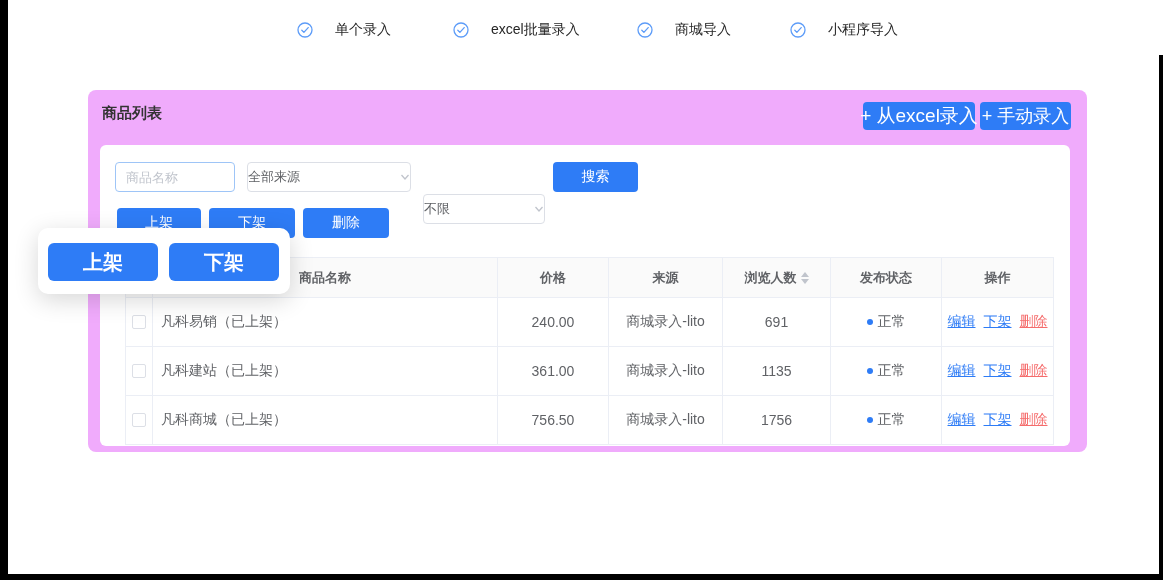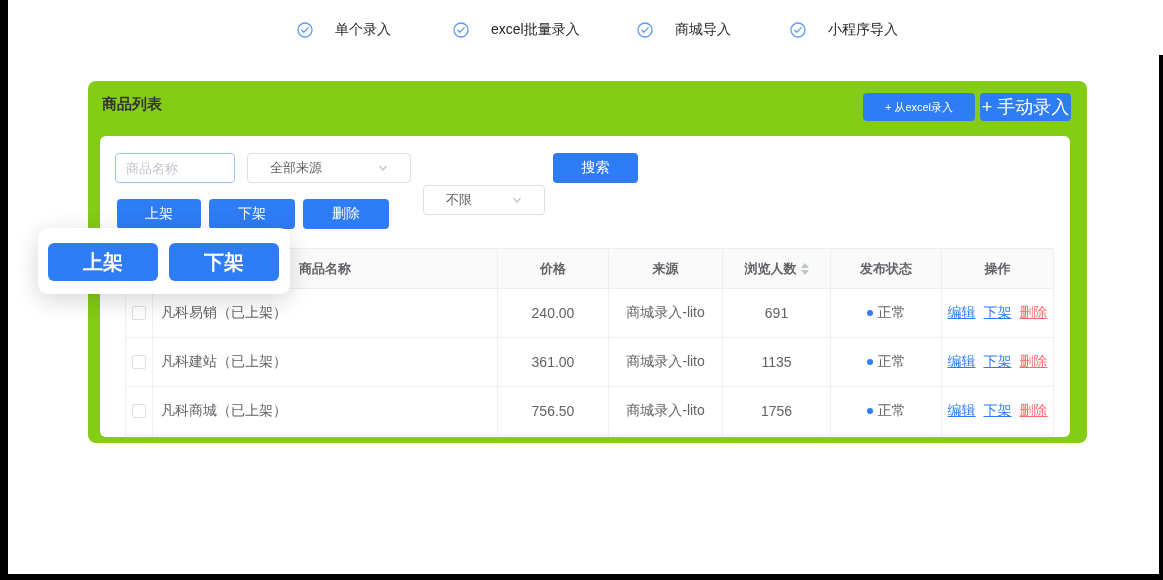--- a/index.html
+++ b/index.html
@@ -11,39 +11,39 @@
   .edge-left { left:0; top:0; width:8px; height:580px; }
   .edge-bottom { left:0; bottom:0; width:1163px; height:6px; }
   .edge-right { right:0; top:55px; width:4px; height:525px; }
 
   
   .nav-item { position:absolute; top:20px; height:20px; display:flex; align-items:center; gap:22px;
               font-size:14px; color:#262626; cursor:pointer; white-space:nowrap; }
   .nav-item svg { display:block; }
 
   
-  .panel { position:absolute; left:88px; top:81px; width:999px; height:362px;
-           background:#84cc16; border-radius:8px; }
+  .panel { position:absolute; left:88px; top:90px; width:999px; height:362px;
+           background:#f0abfc; border-radius:8px; }
   .panel-title { position:absolute; left:14px; top:14px; font-size:15px; font-weight:bold; color:#333; }
 
   .btn { display:flex; align-items:center; justify-content:center; background:#2e7cf6; color:#fff;
          border:none; border-radius:4px; font-size:14px; font-family:inherit; cursor:pointer; white-space:nowrap; }
 
-  .hdr-btn-excel { position:absolute; left:775px; top:12px; width:112px; height:28px; font-size:11px; }
+  .hdr-btn-excel { position:absolute; left:775px; top:12px; width:112px; height:28px; font-size:19px; }
   .hdr-btn-manual { position:absolute; left:892px; top:12px; width:91px; height:28px; font-size:18px; }
 
   
   .card { position:absolute; left:12px; top:55px; width:970px; height:301px; background:#fff; border-radius:6px; }
 
   .filter-input { position:absolute; left:15px; top:17px; width:120px; height:30px; border:1px solid #9ec5f7;
                   border-radius:4px; padding:0 10px; font-size:13px; font-family:inherit; color:#606266; outline:none; }
   .filter-input::placeholder { color:#c0c4cc; }
 
   .select { position:absolute; top:17px; height:30px; border:1px solid #dcdfe6; border-radius:4px; background:#fff;
-            display:flex; align-items:center; justify-content:space-between; padding:0 22px; font-size:13px;
+            display:flex; align-items:center; justify-content:space-between; padding:0 0; font-size:13px;
             color:#606266; cursor:pointer; }
   .select-source { left:147px; width:164px; }
   .select-status { left:323px; width:122px;margin-top:32px; }
 
   .search-btn { position:absolute; left:453px; top:17px; width:85px; height:30px; }
 
   .bulk-on  { position:absolute; left:17px;  top:63px; width:84px; height:30px; }
   .bulk-off { position:absolute; left:109px; top:63px; width:86px; height:30px; }
   .bulk-del { position:absolute; left:203px; top:63px; width:86px; height:30px; }
 

